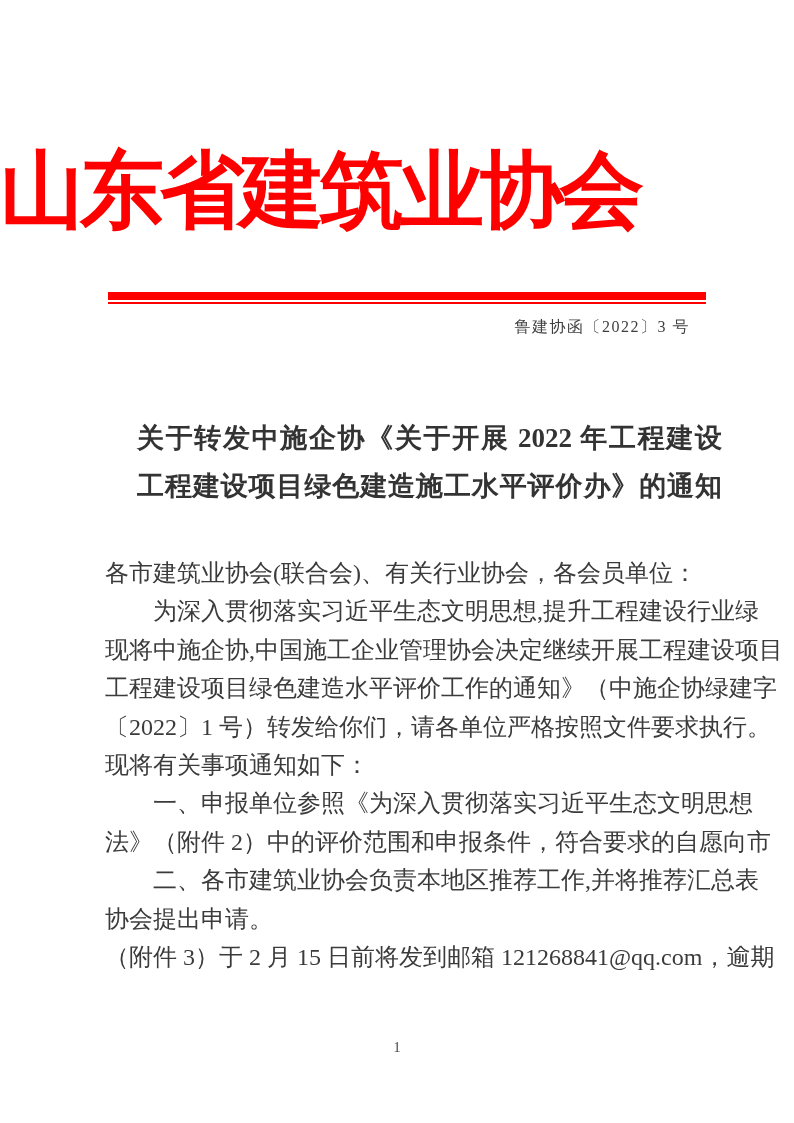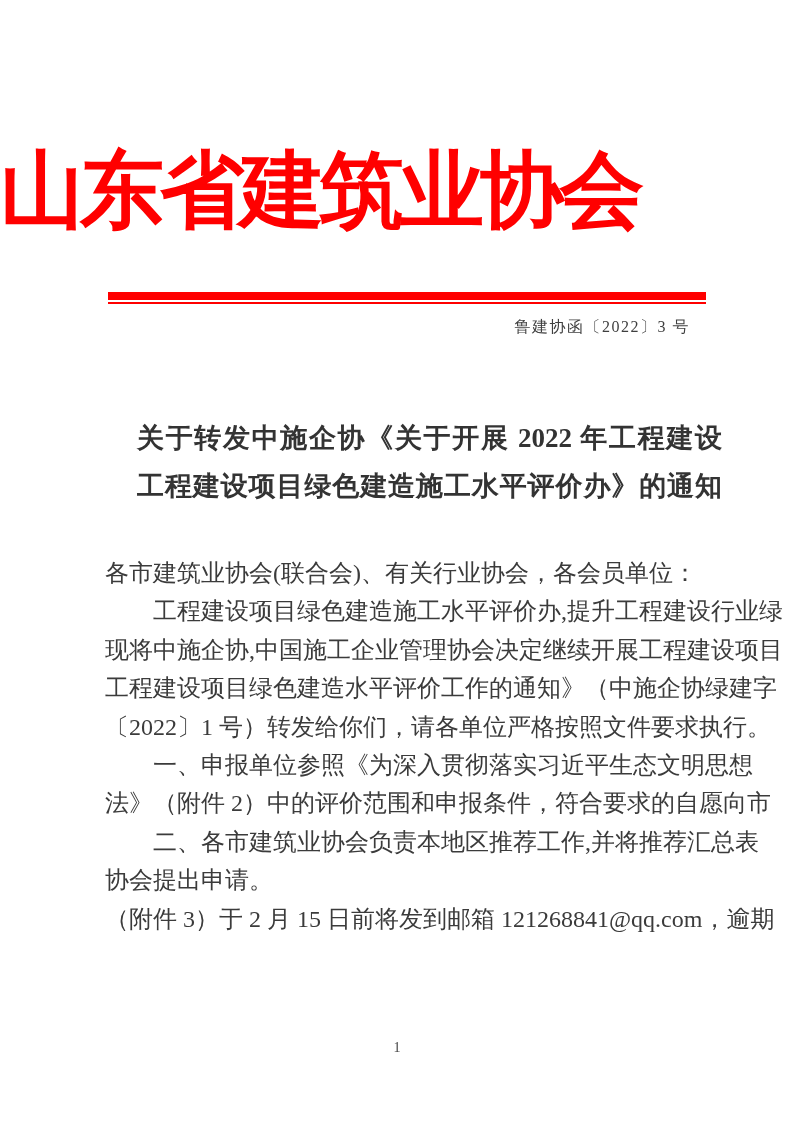--- a/index.html
+++ b/index.html
@@ -126,24 +126,25 @@
 
   <div class="doc-number">鲁建协函〔2022〕3 号</div>
 
   <div class="doc-title">
     <div class="t-line">关于转发中施企协《关于开展 2022 年工程建设</div>
     <div class="t-line">工程建设项目绿色建造施工水平评价办》的通知</div>
   </div>
 
   <div class="doc-body">
     <div class="b-line">各市建筑业协会(联合会)、有关行业协会，各会员单位：</div>
-    <div class="b-line fill indent">工程建设项目绿色建造施工水平评价办,提升工程建设行业绿</div>
+    <div class="b-line fill indent">为深入贯彻落实习近平生态文明思想,提升工程建设行业绿</div>
     <div class="b-line fill">现将中施企协,中国施工企业管理协会决定继续开展工程建设项目</div>
     <div class="b-line fill">工程建设项目绿色建造水平评价工作的通知》（中施企协绿建字</div>
     <div class="b-line fill">〔2022〕1 号）转发给你们，请各单位严格按照文件要求执行。</div>
+    <div class="b-line">现将有关事项通知如下：</div>
     <div class="b-line fill indent">一、申报单位参照《为深入贯彻落实习近平生态文明思想</div>
     <div class="b-line fill">法》（附件 2）中的评价范围和申报条件，符合要求的自愿向市</div>
     <div class="b-line fill indent">二、各市建筑业协会负责本地区推荐工作,并将推荐汇总表</div>
     <div class="b-line">协会提出申请。</div>
     <div class="b-line fill">（附件 3）于 2 月 15 日前将发到邮箱 121268841@qq.com，逾期</div>
   </div>
 
   <div class="page-number">1</div>
 
 </div>

